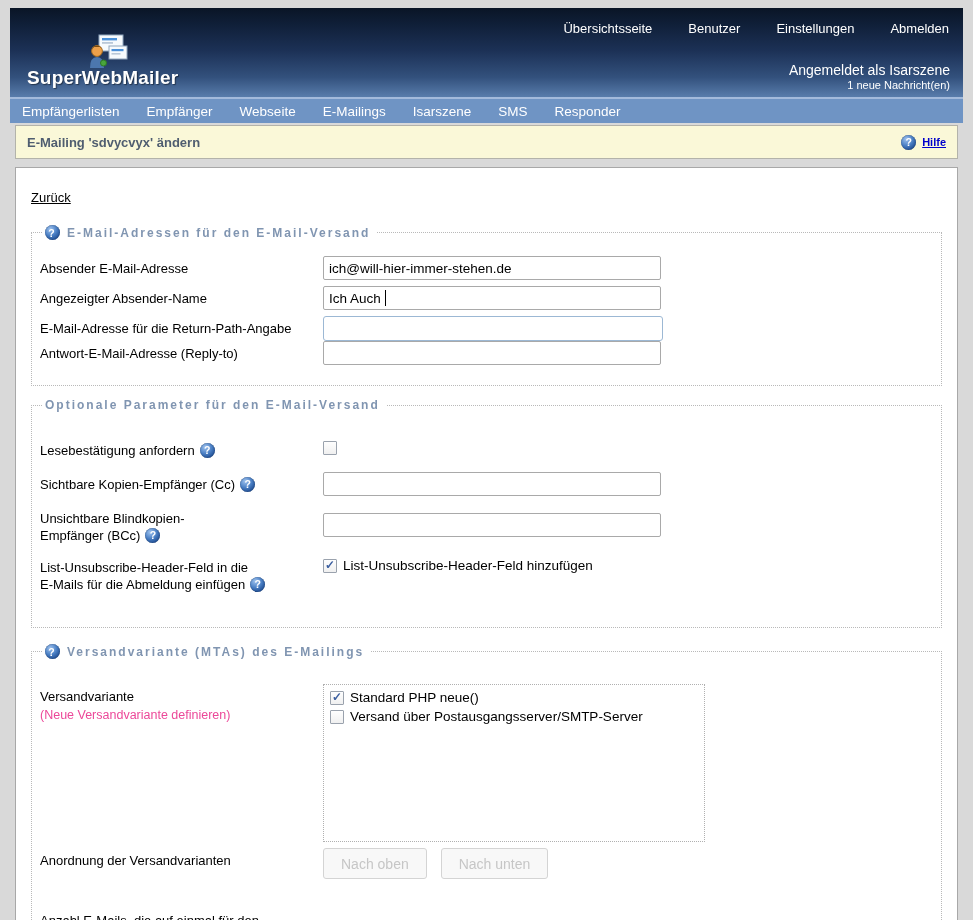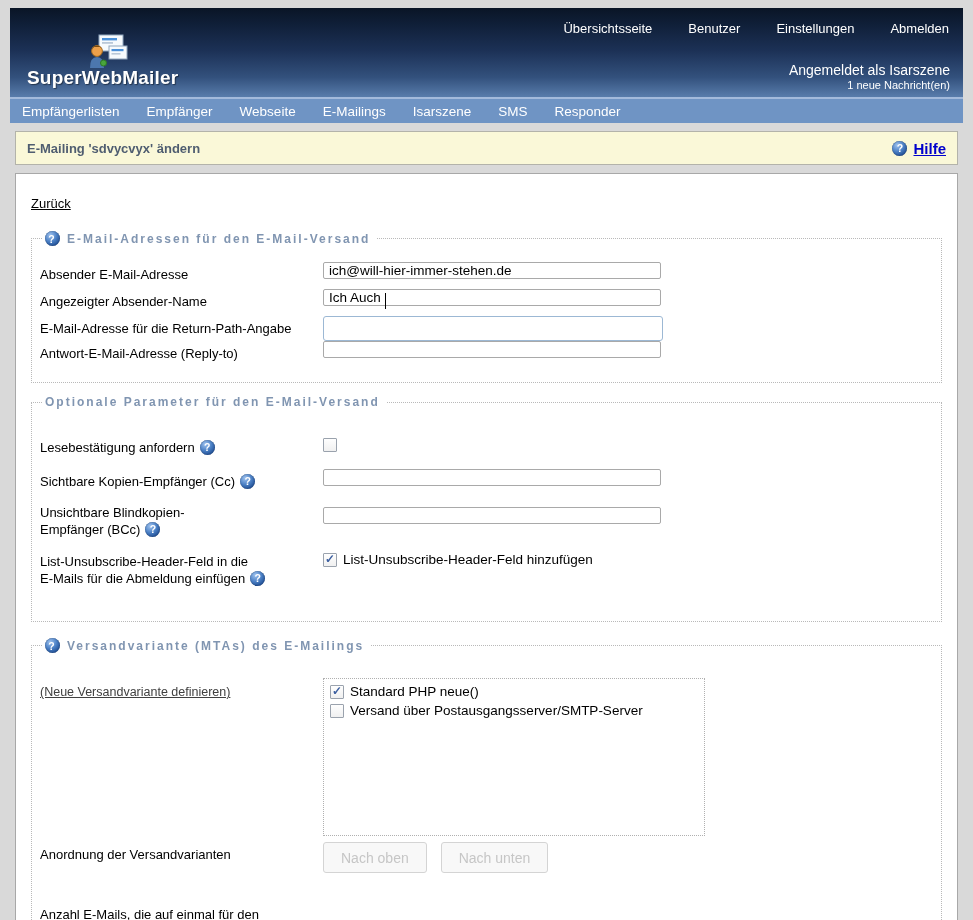--- a/index.html
+++ b/index.html
@@ -18,25 +18,25 @@
   .login-info { position:absolute; right:13px; bottom:6px; text-align:right; color:#fff; }
   .login-info .l1 { font-size:14px; }
   .login-info .l2 { font-size:11px; margin-top:1px; }
 
   
   .nav { margin:0 10px; height:26px; background:#6f94c4; border-top:2px solid #a3badb;
          display:flex; align-items:center; padding-left:12px; gap:27px; }
   .nav a { color:#fff; text-decoration:none; font-size:13.5px; cursor:pointer; white-space:nowrap; }
 
   
-  .titlebar { margin:8px 15px 0 15px; height:33px; background:#faf8d8; border:1px solid #b3b3aa;
+  .titlebar { margin:2px 15px 0 15px; height:33px; background:#faf8d8; border:1px solid #b3b3aa;
               display:flex; align-items:center; padding:16px 11px; }
   .titlebar .title { color:#4f5d70; font-weight:bold; font-size:13px; }
   .titlebar .spacer { flex:1; }
-  .hilfe { color:#0000cc; font-weight:bold; text-decoration:underline; margin-left:6px; cursor:pointer; font-size:15px; }
+  .hilfe { color:#0000cc; font-weight:bold; text-decoration:underline; margin-left:6px; cursor:pointer; font-size:11px; }
 
   
   .help { width:15px; height:15px; border-radius:50%; flex:none; display:inline-flex;
           align-items:center; justify-content:center; vertical-align:middle;
           background:radial-gradient(circle at 35% 28%, #9ec2ee 0%, #4a7fc4 45%, #1d4a8f 80%, #143a74 100%);
           color:#fff; font-size:10.5px; font-weight:bold; box-shadow:inset 0 0 1px #0c2a55; }
   .help.inline { margin-left:5px; position:relative; top:-1px; }
 
   
   .content { margin:8px 15px 0 15px; height:800px; background:#fff; border:1px solid #a8a8a8;
@@ -44,35 +44,35 @@
   .back { color:#000; text-decoration:underline; cursor:pointer; display:inline-block; margin-bottom:8px; }
 
   fieldset { border:1px dotted #b9b9b9; padding:8px 8px 14px 8px; margin-top:12px; }
   legend { display:flex; align-items:center; gap:7px; padding:0 7px 0 3px; margin-left:2px;
            color:#8095b1; font-weight:bold; font-size:12px; letter-spacing:2px; }
 
   .row { display:flex; align-items:flex-start; margin:0 0 6px 0; }
   .lbl { width:283px; flex:none; padding-top:4px; line-height:17px; }
   .fld { flex:none; }
 
-  .tb { width:338px; height:17px; border:1px solid #a9a9a9; border-radius:2px; background:#fff;
+  .tb { width:338px; height:24px; border:1px solid #a9a9a9; border-radius:2px; background:#fff;
         padding:2px 5px; font-family:"Liberation Sans",sans-serif; font-size:13.5px; color:#000; }
   .tb.focus { border:1px solid #9cb8d4; border-radius:3px; width:340px; height:25px; }
   .caret-wrap { position:relative; display:inline-block; }
   .caret { position:absolute; left:62px; top:4px; width:1px; height:16px; background:#000; }
 
   .cb { width:14px; height:14px; border:1px solid #9aa2ad; border-radius:1px;
         background:linear-gradient(#fefefe,#f0f0f0); display:inline-flex; align-items:center;
         justify-content:center; flex:none; cursor:pointer; }
   .cb .mark { display:none; color:#3c5fa0; font-size:12px; font-weight:bold; line-height:1; margin-top:-1px; }
   .cb.checked .mark { display:block; }
   .cb-row { display:flex; align-items:center; gap:6px; }
   .cb-row .cb-lbl { font-size:13.5px; }
 
-  .variant-link { color:#404040; text-decoration:underline; font-size:12.5px; cursor:pointer; display:inline-block; margin-top:2px; }
+  .variant-link { color:#ec4899; font-size:12.5px; cursor:pointer; display:inline-block; margin-top:2px; }
 
   .listbox { width:382px; height:158px; border:1px dotted #b0b0b0; background:#fff; padding:5px 6px; }
   .listbox .cb-row { margin-bottom:4px; }
 
   .btn-row { display:flex; gap:14px; }
   .btn { height:31px; padding:0 17px; border:1px solid #d4d4d4; border-radius:3px;
          background:#f8f8f8; color:#c6c6c6; font-size:14px; font-family:"Liberation Sans",sans-serif; }
 
   .partial-text { margin-top:33px; line-height:17px; }
 </style>
@@ -217,20 +217,21 @@
     <fieldset style="margin-top:16px">
       <legend>
         <span class="help">
             <span>?</span>
           </span>
         <span>Versandvariante (MTAs) des E-Mailings</span>
       </legend>
       <div style="height:17px"></div>
       <div class="row">
         <div class="lbl">
+          <div>Versandvariante</div>
           <a class="variant-link">(Neue Versandvariante definieren)</a>
         </div>
         <div class="fld">
           <div class="listbox">
             <div class="cb-row">
               <span class="cb checked">
                   <span class="mark">✓</span>
                 </span>
               <span class="cb-lbl">Standard PHP neue()</span>
             </div>

